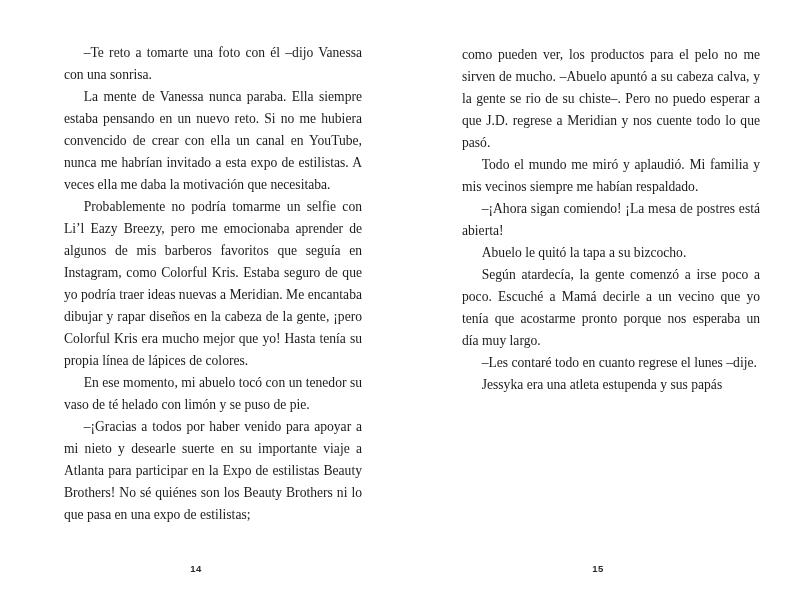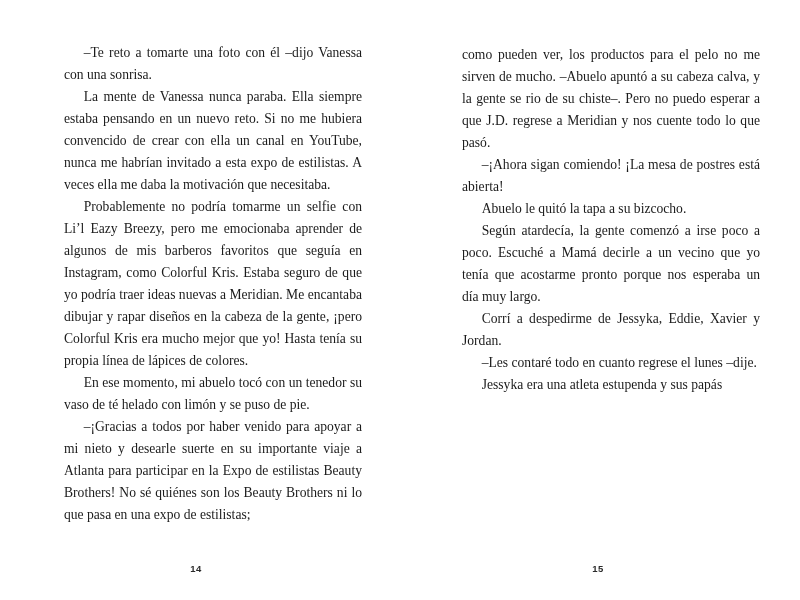--- a/index.html
+++ b/index.html
@@ -83,23 +83,23 @@
       <p>Probablemente no podría tomarme un selfie con Li’l Eazy Breezy, pero me emocionaba aprender de algunos de mis barberos favoritos que seguía en Instagram, como Colorful Kris. Estaba seguro de que yo podría traer ideas nuevas a Meridian. Me encantaba dibujar y rapar diseños en la cabeza de la gente, ¡pero Colorful Kris era mucho mejor que yo! Hasta tenía su propia línea de lápices de colores.</p>
       <p>En ese momento, mi abuelo tocó con un tenedor su vaso de té helado con limón y se puso de pie.</p>
       <p>–¡Gracias a todos por haber venido para apoyar a mi nieto y desearle suerte en su importante viaje a Atlanta para participar en la Expo de estilistas Beauty Brothers! No sé quiénes son los Beauty Brothers ni lo que pasa en una expo de estilistas;</p>
     </div>
     <div class="folio">14</div>
   </div>
 
   <div class="page page-right">
     <div class="textblock">
       <p class="cont">como pueden ver, los productos para el pelo no me sirven de mucho. –Abuelo apuntó a su cabeza calva, y la gente se rio de su chiste–. Pero no puedo esperar a que J.D. regrese a Meridian y nos cuente todo lo que pasó.</p>
+      <p>Todo el mundo me miró y aplaudió. Mi familia y mis vecinos siempre me habían respaldado.</p>
       <p>–¡Ahora sigan comiendo! ¡La mesa de postres está abierta!</p>
       <p>Abuelo le quitó la tapa a su bizcocho.</p>
       <p>Según atardecía, la gente comenzó a irse poco a poco. Escuché a Mamá decirle a un vecino que yo tenía que acostarme pronto porque nos esperaba un día muy largo.</p>
-      <p>Corrí a despedirme de Jessyka, Eddie, Xavier y Jordan.</p>
       <p>–Les contaré todo en cuanto regrese el lunes –dije.</p>
       <p>Jessyka era una atleta estupenda y sus papás</p>
     </div>
     <div class="folio">15</div>
   </div>
 
 </div>
 
 </body></html>

